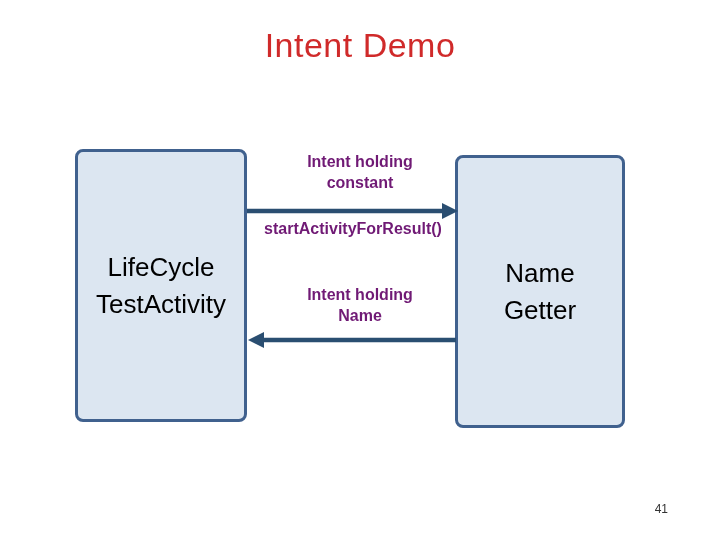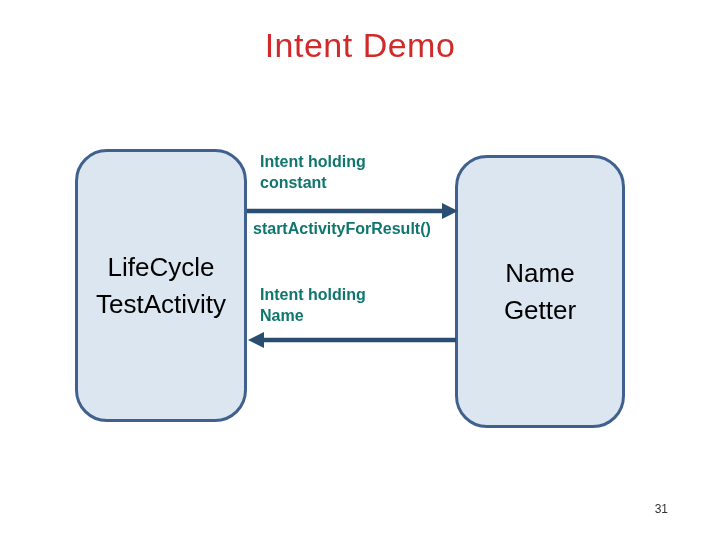--- a/index.html
+++ b/index.html
@@ -20,21 +20,21 @@
     text-align: center;
     color: #d02a2a;
     font-size: 34px;
     font-weight: 500;
     letter-spacing: 0.5px;
   }
   .box {
     position: absolute;
     background: #dce6f1;
     border: 3px solid #40618e;
-    border-radius: 32px;
+    border-radius: 8px;
     display: flex;
     align-items: center;
     justify-content: center;
     text-align: center;
     box-sizing: border-box;
   }
   .left-box  { left: 75px;  top: 149px; width: 172px; height: 273px; }
   .right-box { left: 455px; top: 155px; width: 170px; height: 273px; }
   .box-label {
     font-size: 26px;
@@ -46,25 +46,25 @@
     position: absolute;
     left: 0; top: 0;
     width: 720px; height: 540px;
     pointer-events: none;
   }
   .arrows line    { stroke: #2a4e71; stroke-width: 4.5; }
   .arrows polygon { fill: #2a4e71; }
   .arrow-label {
     position: absolute;
     width: 200px;
-    text-align: left;
+    text-align: center;
     font-weight: bold;
     font-size: 16px;
     line-height: 21px;
-    color: #0f766e;
+    color: #701a75;
     white-space: pre-line;
   }
   .lbl-top-1    { left: 260px; top: 151px; }
   .lbl-bottom-1 { left: 253px; top: 218px; }
   .lbl-top-2    { left: 260px; top: 284px; }
   .lbl-bottom-2 { left: 252px; top: 351px; }
   .page-number {
     position: absolute;
     right: 52px;
     bottom: 24px;
@@ -99,15 +99,15 @@
       <polygon points="264,332 248,340 264,348"></polygon>
     </g>
   </svg>
 
   <div class="arrow-label lbl-top-1">Intent holding
 constant</div>
   <div class="arrow-label lbl-bottom-1">startActivityForResult()</div>
   <div class="arrow-label lbl-top-2">Intent holding
 Name</div>
 
-  <div class="page-number">31</div>
+  <div class="page-number">41</div>
 
 </div>
 
 </body></html>

